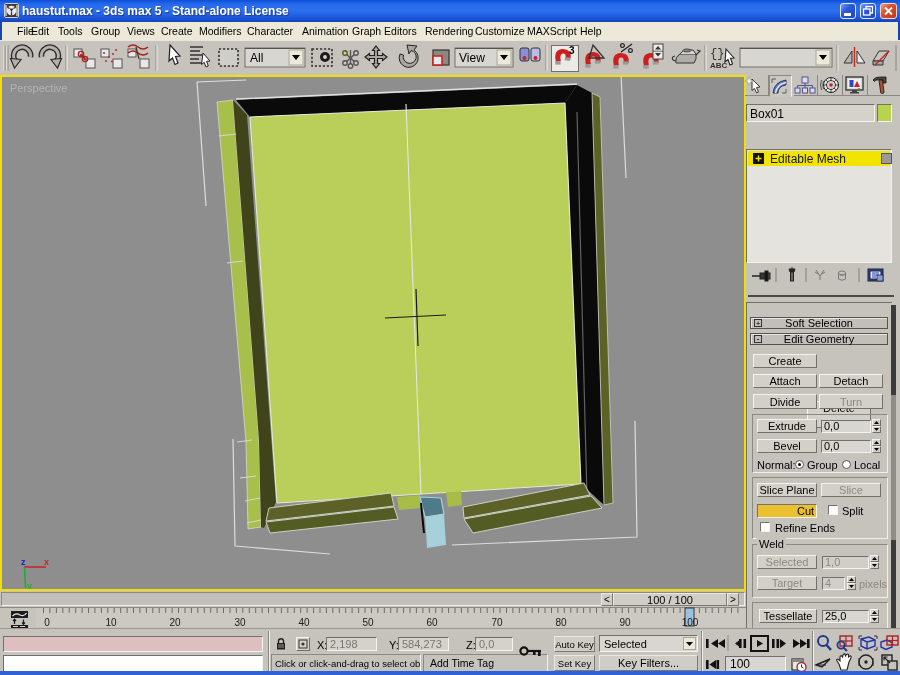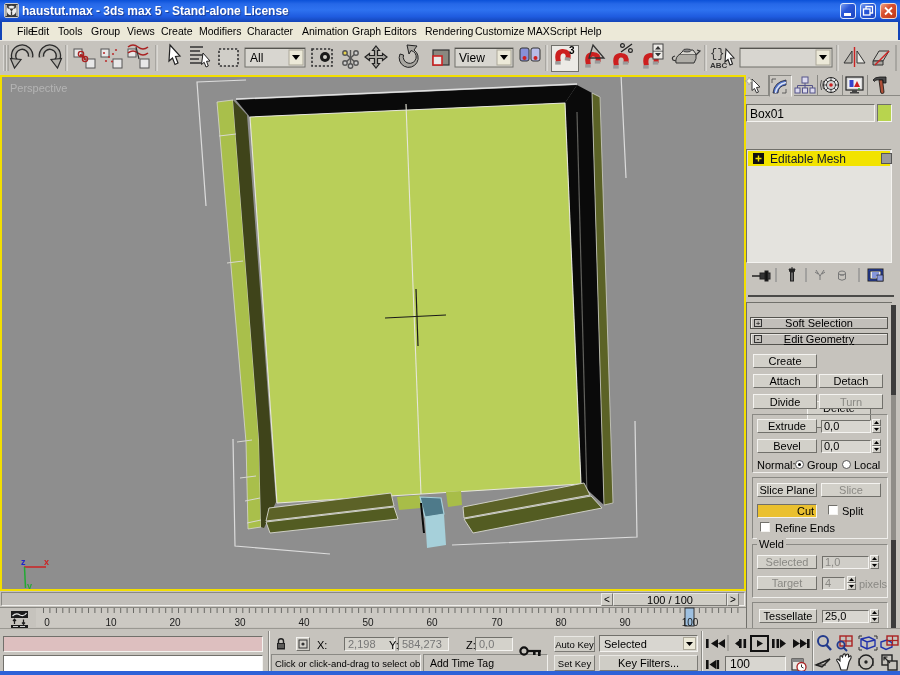--- a/index.html
+++ b/index.html
@@ -432,21 +432,21 @@
 
   <div class="abs" style="left:0;top:227px;width:146px;height:326px;border-top:1px solid #71706b;border-left:1px solid #71706b;overflow:hidden;">
 
     <div class="abs" style="left:3px;top:14px;width:138px;height:12px;background:#c2bfba;border:1px solid #55544f;box-shadow:inset 1px 1px 0 #e8e6e2;">
       <div class="abs" style="left:3px;top:1px;width:8px;height:8px;border:1px solid #333;font-size:8px;line-height:7px;text-align:center;">+</div>
       <div style="text-align:center;font-size:11px;margin-top:-1px;">Soft Selection</div>
     </div>
 
     <div class="abs" style="left:3px;top:30px;width:138px;height:12px;background:#c2bfba;border:1px solid #55544f;box-shadow:inset 1px 1px 0 #e8e6e2;">
       <div class="abs" style="left:3px;top:1px;width:8px;height:8px;border:1px solid #333;font-size:9px;line-height:6px;text-align:center;">-</div>
-      <div style="text-align:center;font-size:11px;margin-top:-1px;text-decoration:underline;">Edit Geometry</div>
+      <div style="text-align:center;font-size:11px;margin-top:-1px;">Edit Geometry</div>
     </div>
     <div class="btn abs" style="left:6px;top:51px;width:64px;height:14px;line-height:13px;">Create</div>
     <div class="btn abs" style="left:60px;top:51px;width:64px;height:27px;line-height:13px;margin-top:47px;">Delete</div>
     <div class="btn abs" style="left:6px;top:71px;width:64px;height:14px;line-height:13px;">Attach</div>
     <div class="btn abs" style="left:72px;top:71px;width:64px;height:14px;line-height:13px;">Detach</div>
     <div class="btn abs" style="left:6px;top:91px;width:64px;height:15px;line-height:14px;">Divide</div>
     <div class="btn dis abs" style="left:72px;top:91px;width:64px;height:15px;line-height:14px;">Turn</div>
 
     <div class="abs" style="left:5px;top:111px;width:136px;height:59px;border:1px solid;border-color:#8a8984 #f0efec #f0efec #8a8984;"></div>
     <div class="btn abs" style="left:10px;top:116px;width:60px;height:14px;line-height:13px;">Extrude</div>
@@ -711,21 +711,21 @@
       <path d="M4 8 h6 M4 10 h6" stroke="#c6c3bd" stroke-width="0.7"></path>
     </svg>
 
   <div class="btn abs" style="left:296px;top:8px;width:14px;height:14px;">
     <svg width="12" height="12" viewBox="0 0 12 12">
         <rect x="2" y="2" width="8" height="8" fill="none" stroke="#333" stroke-width="1"></rect>
         <circle cx="6" cy="6" r="1.6" fill="#333"></circle>
       </svg>
   </div>
   <div class="abs" style="left:317px;top:10px;">X:</div>
-  <div class="sunk abs" style="left:344px;top:8px;width:51px;height:14px;background:#d4d2cb;color:#777;line-height:12px;padding-left:3px;">2,198</div>
+  <div class="sunk abs" style="left:326px;top:8px;width:51px;height:14px;background:#d4d2cb;color:#777;line-height:12px;padding-left:3px;">2,198</div>
   <div class="abs" style="left:389px;top:10px;">Y:</div>
   <div class="sunk abs" style="left:398px;top:8px;width:51px;height:14px;background:#d4d2cb;color:#777;line-height:12px;padding-left:3px;">584,273</div>
   <div class="abs" style="left:466px;top:10px;">Z:</div>
   <div class="sunk abs" style="left:475px;top:8px;width:38px;height:14px;background:#d4d2cb;color:#777;line-height:12px;padding-left:3px;">0,0</div>
 
   <div class="abs" style="left:271px;top:25px;width:150px;height:18px;border:1px solid;border-color:#8a8984 #f0efec #f0efec #8a8984;line-height:17px;padding-left:3px;overflow:hidden;white-space:nowrap;font-size:9.5px;">Click or click-and-drag to select obj</div>
   <div class="abs" style="left:423px;top:25px;width:125px;height:18px;border:1px solid;border-color:#8a8984 #f0efec #f0efec #8a8984;line-height:17px;padding-left:6px;font-size:10.5px;">Add Time Tag</div>
 
   <svg class="abs" style="left:519px;top:15px;" width="25" height="15" viewBox="0 0 25 15">
       <circle cx="5" cy="7" r="3.6" fill="none" stroke="#111" stroke-width="2.2"></circle>

